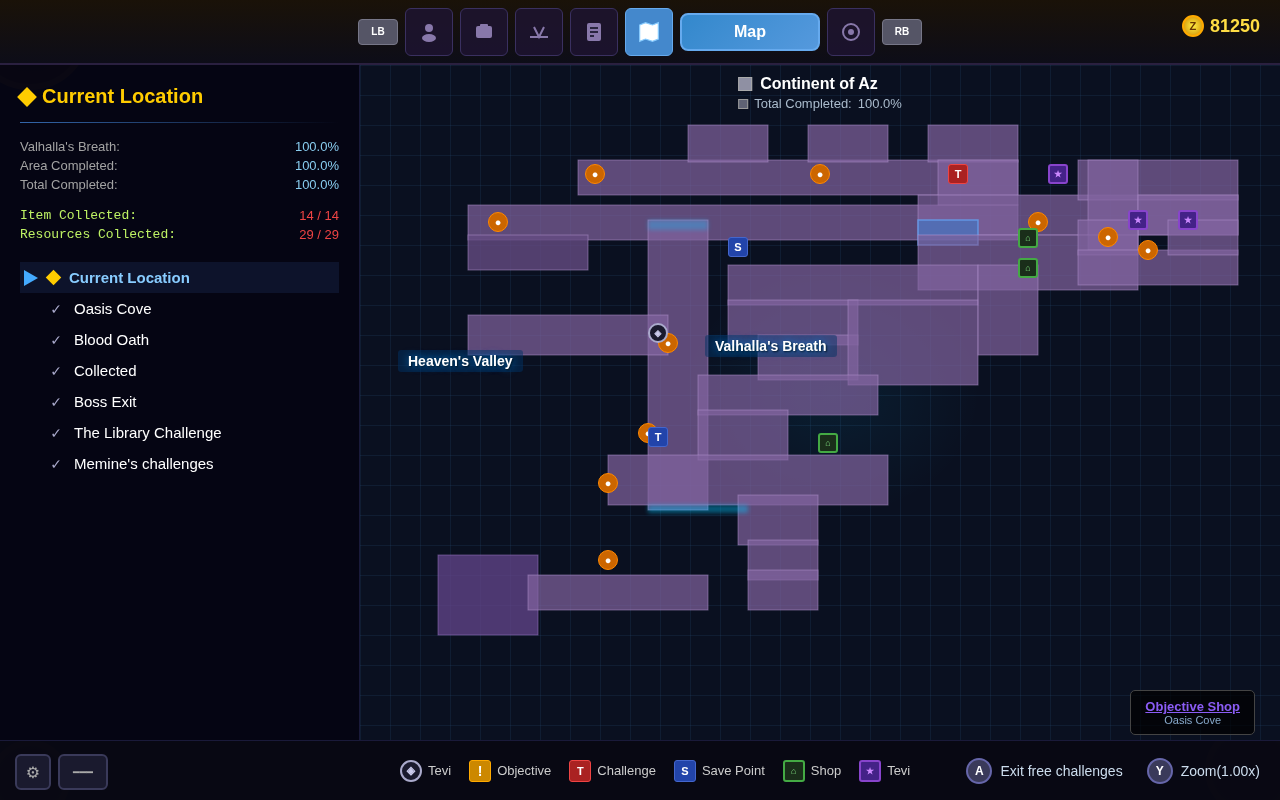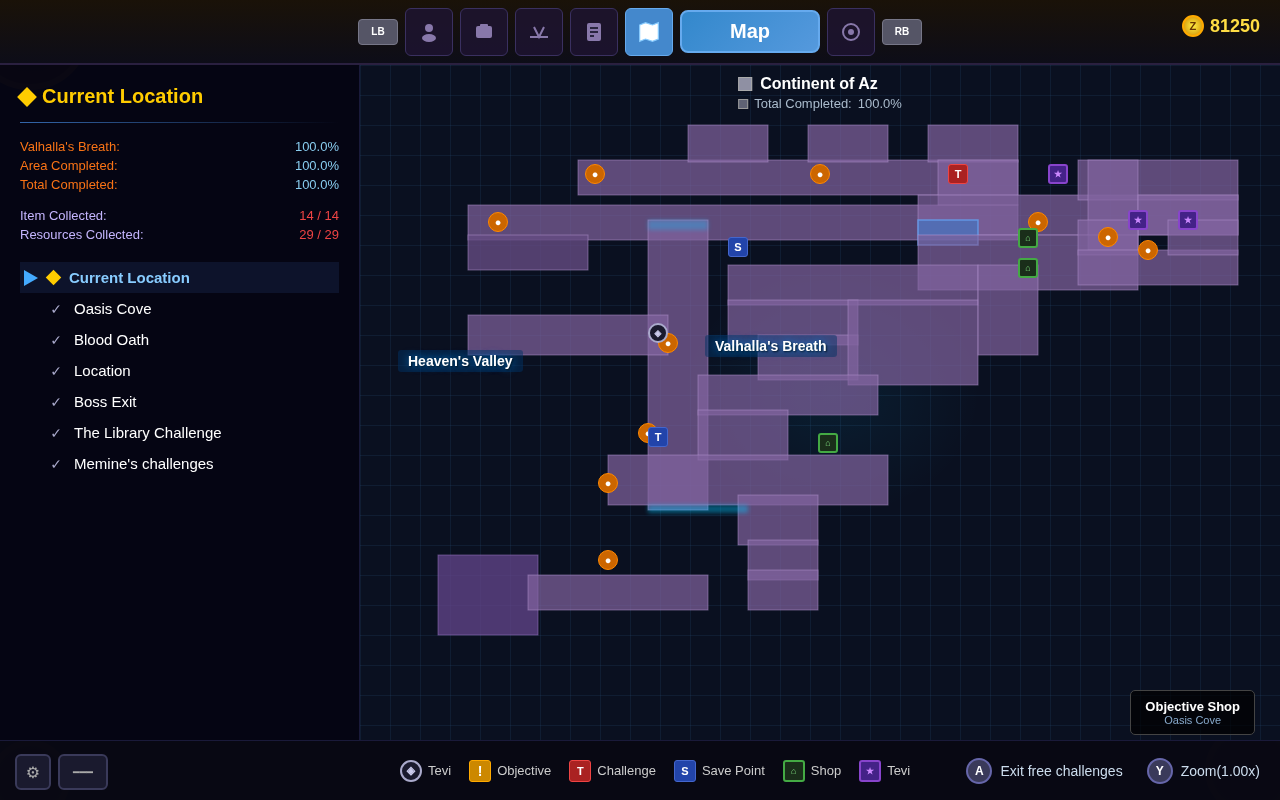--- a/index.html
+++ b/index.html
@@ -87,21 +87,21 @@
       width: 40px; height: 26px;
       border-radius: 4px;
     }
 
     .map-title {
       background: linear-gradient(135deg, #3388cc, #5599dd);
       border: 2px solid #66aaee;
       border-radius: 8px;
       padding: 8px 30px;
       color: white;
-      font-size: 20px;
+      font-size: 16px;
       font-weight: bold;
       min-width: 140px;
       text-align: center;
     }
 
     
     .gold-counter {
       position: absolute;
       top: 15px;
       right: 20px;
@@ -155,25 +155,25 @@
       background: linear-gradient(90deg, #3366aa, transparent);
       margin-bottom: 16px;
     }
 
     .stat-row {
       display: flex;
       justify-content: space-between;
       margin-bottom: 4px;
       font-size: 13px;
     }
-    .stat-label { color: #f97316; }
+    .stat-label { color: #a3a3a3; }
     .stat-value { color: #88ccee; }
 
     .stat-group { margin-bottom: 16px; }
-    .stat-group2 .stat-label { color: #c4b5fd; }
+    .stat-group2 .stat-label { color: #bef264; font-family: Liberation Mono, monospace; }
     .stat-group2 .stat-value { color: #ef4444; }
 
     
     .location-list {
       margin-top: 20px;
     }
 
     .location-item {
       display: flex;
       align-items: center;
@@ -568,21 +568,21 @@
 
     <div class="location-item">
       <div style="width:14px"></div>
       <div class="check-icon">✓</div>
       <span class="location-name">Blood Oath</span>
     </div>
 
     <div class="location-item">
       <div style="width:14px"></div>
       <div class="check-icon">✓</div>
-      <span class="location-name">Location</span>
+      <span class="location-name">Collected</span>
     </div>
 
     <div class="location-item">
       <div style="width:14px"></div>
       <div class="check-icon">✓</div>
       <span class="location-name">Boss Exit</span>
     </div>
 
     <div class="location-item">
       <div style="width:14px"></div>
@@ -728,19 +728,19 @@
       <div class="btn-circle">A</div>
       <span>Exit free challenges</span>
     </div>
     <div class="nav-hint">
       <div class="btn-circle">Y</div>
       <span>Zoom(1.00x)</span>
     </div>
   </div>
 
   <div style="position:absolute;right:25px;bottom:65px;background:rgba(0,0,0,0.7);border:1px solid #444;border-radius:5px;padding:8px 14px;text-align:center;z-index:20;">
-    <div style="color:#ffffff;font-size:13px;font-weight:bold;">Objective Shop</div>
+    <div style="color:#8b5cf6;font-size:13px;font-weight:bold;text-decoration:underline;">Objective Shop</div>
     <div style="color:#88aacc;font-size:11px;">Oasis Cove</div>
   </div>
 </div>
 
 <div class="settings-btn">⚙</div>
 <div class="options-btn">━━━</div>
 
 </body></html>

